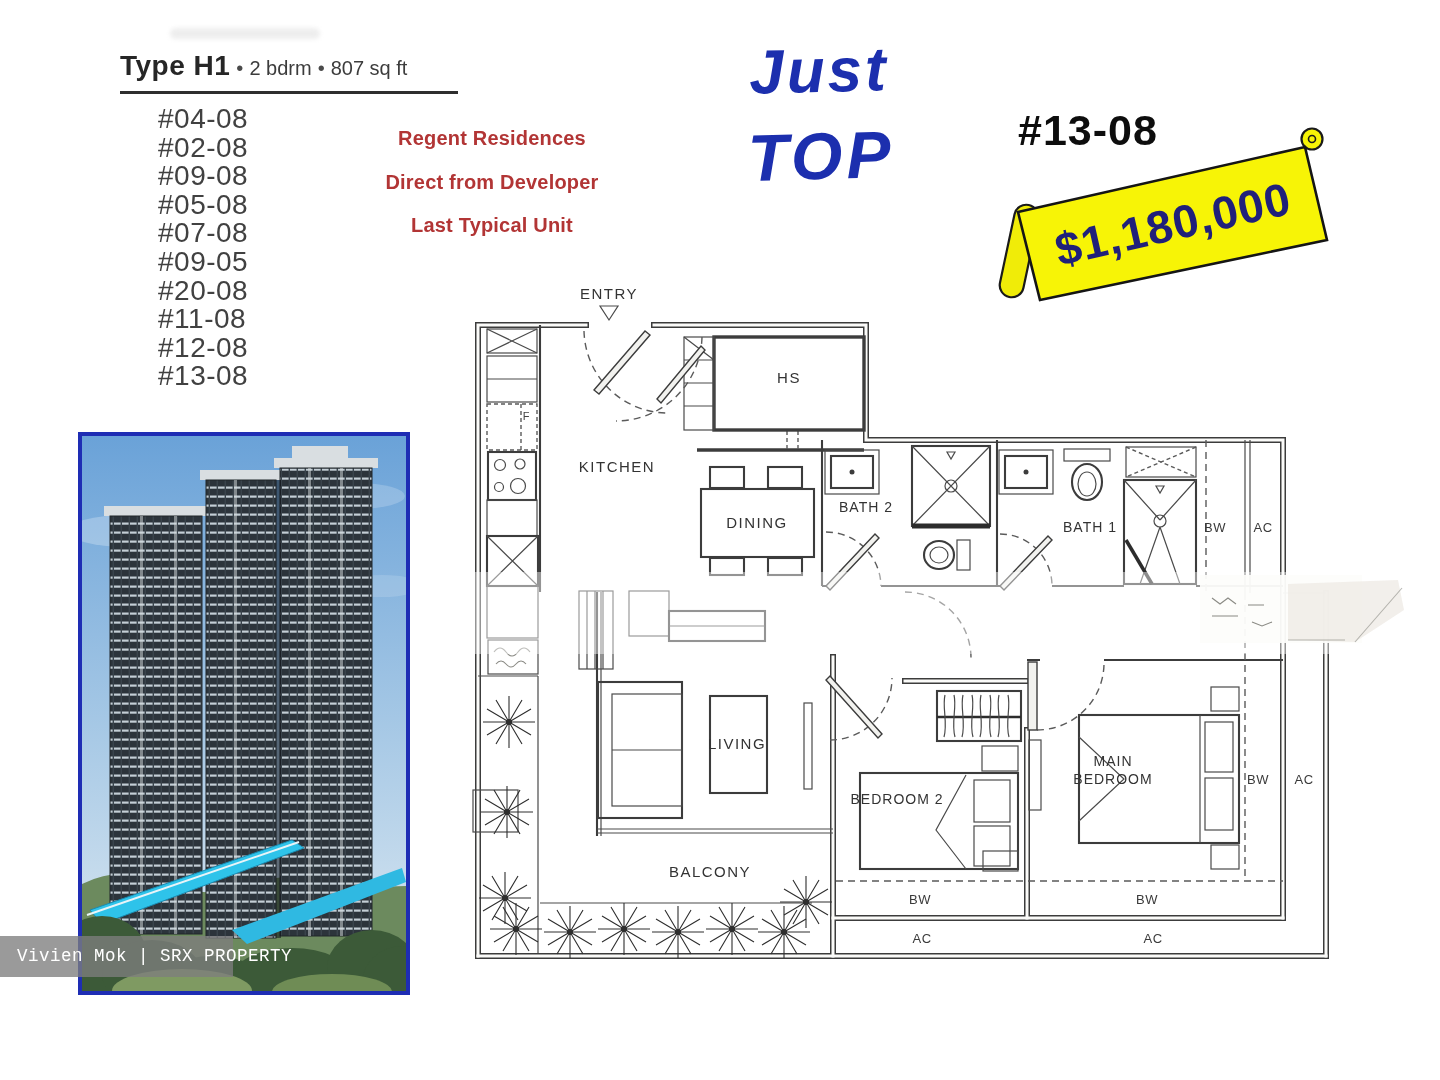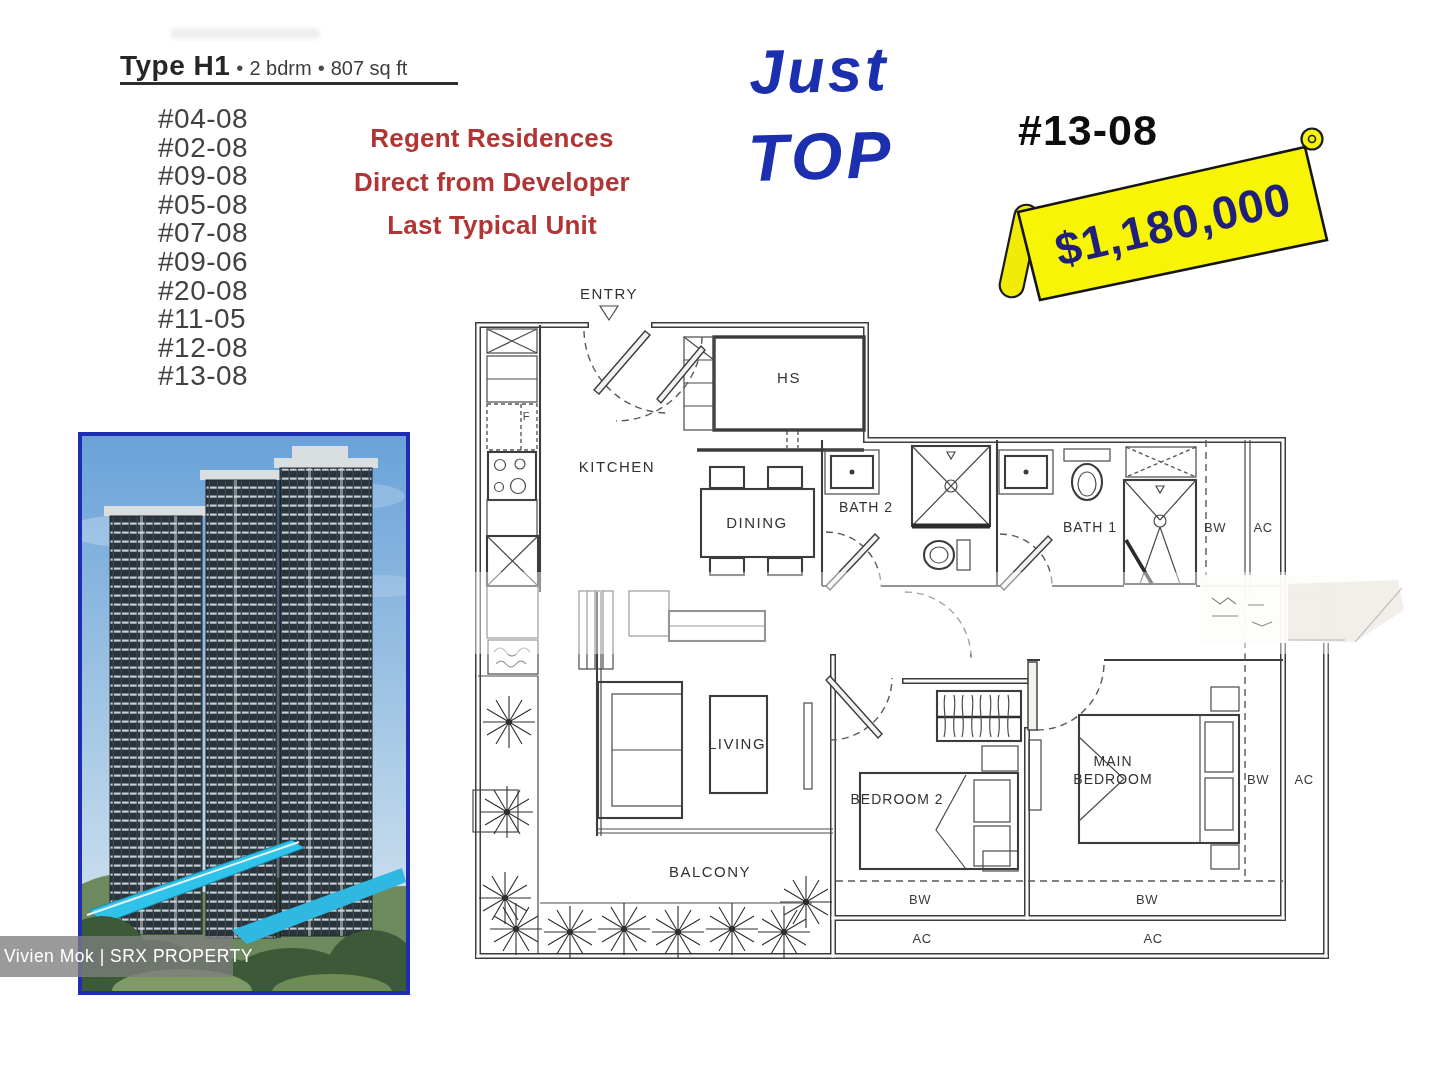--- a/index.html
+++ b/index.html
@@ -1,51 +1,51 @@
 <!DOCTYPE html>
 <html><head>
 <meta charset="utf-8">
 <style>
   html,body{margin:0;padding:0;background:#ffffff;}
   .canvas{position:relative;width:1440px;height:1080px;background:#ffffff;overflow:hidden;
           font-family:"Liberation Sans",sans-serif;}
   .abs{position:absolute;}
 
   
-  .type-header{left:120px;top:50px;width:338px;border-bottom:3px solid #2e2e2e;white-space:nowrap;}
+  .type-header{left:120px;top:50px;width:338px;border-bottom:3px solid #2e2e2e;padding-bottom:9px;white-space:nowrap;}
   .type-header .t{font-size:28px;font-weight:bold;color:#262626;letter-spacing:0.5px;}
   .type-header .b{font-size:20px;color:#4a4a4a;margin:0 6px;}
   .type-header .m{font-size:20px;color:#3c3c3c;}
 
   .smudge{left:170px;top:28px;width:150px;height:11px;background:#c2c2c2;opacity:.28;border-radius:6px;filter:blur(2px);}
 
   
   .unit-list{left:158px;top:105px;font-size:28px;color:#414141;line-height:28.6px;letter-spacing:0.5px;}
 
   
-  .promo{left:318px;top:117px;width:348px;text-align:center;font-size:26px;font-weight:bold;
+  .promo{left:318px;top:117px;width:348px;text-align:center;font-size:20px;font-weight:bold;
          color:#b23535;line-height:43.7px;letter-spacing:0.2px;}
 
   
   .just-top{left:722px;top:28px;width:196px;text-align:center;color:#1c2fae;transform:rotate(-1.5deg);}
   .just-top .l1{font-size:62px;font-weight:bold;font-style:italic;letter-spacing:3px;line-height:86px;}
   .just-top .l2{font-size:66px;font-weight:bold;font-style:italic;letter-spacing:4px;line-height:84px;}
 
   
   .unit-big{left:1018px;top:106px;font-size:43px;font-weight:bold;color:#0d0d0d;letter-spacing:1px;}
   .banner-svg{left:985px;top:118px;}
   .price-text{font-size:46px;font-weight:bold;fill:#20207a;letter-spacing:1px;}
 
   
   .photo{left:78px;top:432px;width:332px;height:563px;border:4px solid #1e2db4;box-sizing:border-box;background:#9cc0e2;}
 
   
   .watermark{left:0;top:936px;width:233px;height:41px;background:rgba(125,125,125,0.78);
-             color:#ffffff;font-size:17.5px;line-height:41px;padding-left:4px;box-sizing:border-box;
-             letter-spacing:0.5px;white-space:nowrap;}
+             color:#ffffff;font-size:17.5px;line-height:41px;padding-left:17px;box-sizing:border-box;
+             letter-spacing:0.5px;white-space:nowrap;font-family:Liberation Mono, monospace;}
 
   
   .w{stroke:#3c3c3c;stroke-width:6;fill:none;stroke-linecap:square;}
   .wi{stroke:#fbfbf9;stroke-width:3;fill:none;stroke-linecap:square;}
   .s3{stroke:#3c3c3c;stroke-width:3.4;fill:none;}
   .s2{stroke:#3c3c3c;stroke-width:2.1;fill:none;}
   .s1{stroke:#4a4a4a;stroke-width:1.2;fill:none;}
   .d{stroke:#5a5a5a;stroke-width:1.4;fill:none;stroke-dasharray:7 5;}
   .dd{stroke:#5a5a5a;stroke-width:1.4;fill:none;stroke-dasharray:4 3;}
   .leaf{fill:#f2f2ef;stroke:#3c3c3c;stroke-width:1.4;}
@@ -65,23 +65,23 @@
   <div class="abs type-header">
     <span class="t">Type H1</span><span class="b">•</span><span class="m">2 bdrm</span><span class="b">•</span><span class="m">807 sq ft</span>
   </div>
 
   <div class="abs unit-list">
     <div>#04-08</div>
     <div>#02-08</div>
     <div>#09-08</div>
     <div>#05-08</div>
     <div>#07-08</div>
-    <div>#09-06</div>
+    <div>#09-05</div>
     <div>#20-08</div>
-    <div>#11-05</div>
+    <div>#11-08</div>
     <div>#12-08</div>
     <div>#13-08</div>
   </div>
 
   <div class="abs promo">
     <div>Regent Residences</div>
     <div>Direct from Developer</div>
     <div>Last Typical Unit</div>
   </div>
 

